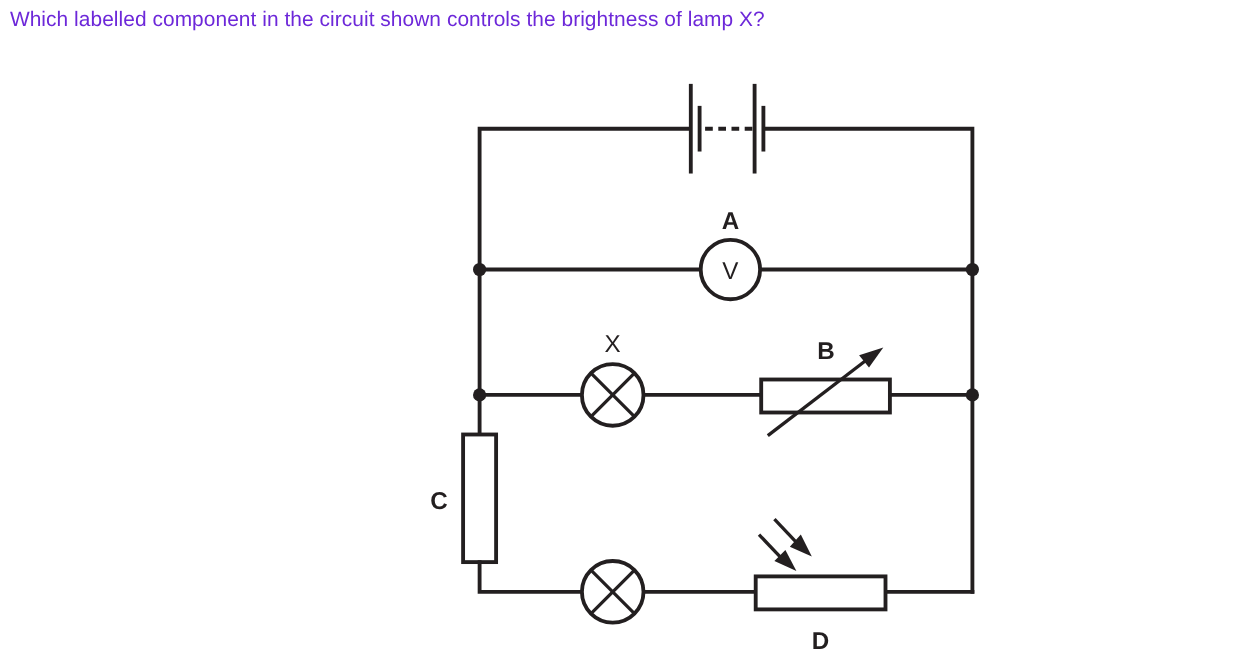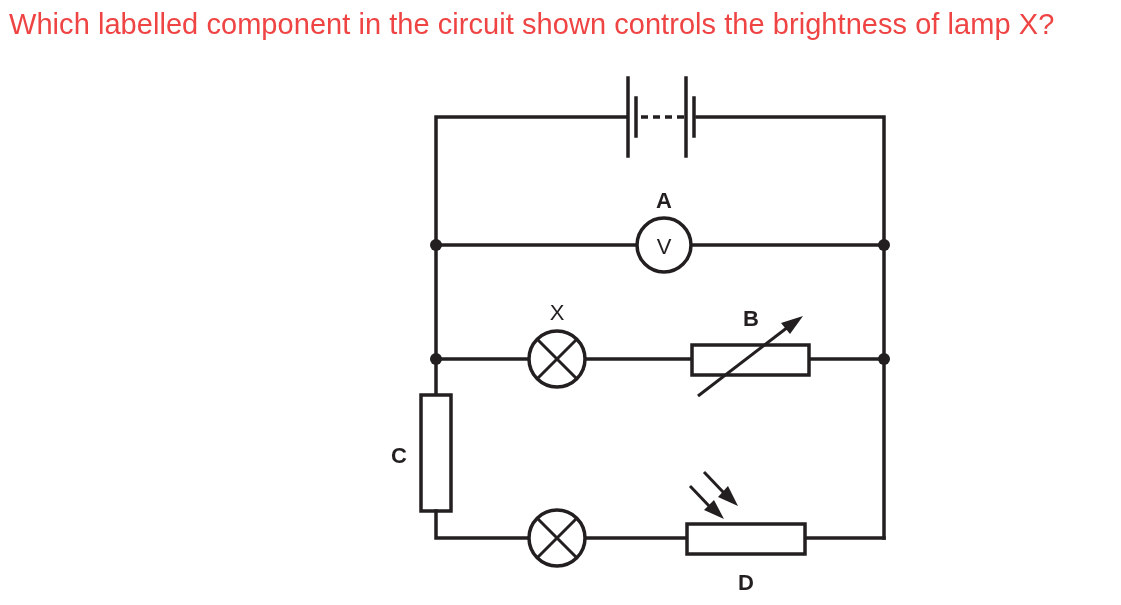--- a/index.html
+++ b/index.html
@@ -1,20 +1,20 @@
 <!DOCTYPE html>
 <html><head>
   <meta charset="utf-8">
   <style>
     html, body { margin: 0; padding: 0; background: #ffffff; }
     body { width: 1121px; height: 605px; position: relative; overflow: hidden; }
     .question {
       position: absolute; left: 9px; top: 8px;
-      font-family: "Liberation Sans", sans-serif; font-size: 29px;
-      color: #ef4444; white-space: nowrap; letter-spacing: 0.05px;
+      font-family: "Liberation Sans", sans-serif; font-size: 19px;
+      color: #6d28d9; white-space: nowrap; letter-spacing: 0.05px;
     }
     svg.circuit { position: absolute; left: 0; top: 0; }
     .wire { stroke: #231f20; stroke-width: 3.5; fill: none; stroke-linecap: square; }
     .comp { stroke: #231f20; stroke-width: 3.5; fill: #ffffff; }
     .thin { stroke: #231f20; stroke-width: 3; fill: none; }
     .lbl-bold { font-family: "Liberation Sans", sans-serif; font-weight: bold; font-size: 22px; fill: #231f20; }
     .lbl-reg { font-family: "Liberation Sans", sans-serif; font-size: 22px; fill: #231f20; }
   </style>
 </head>
 <body>

